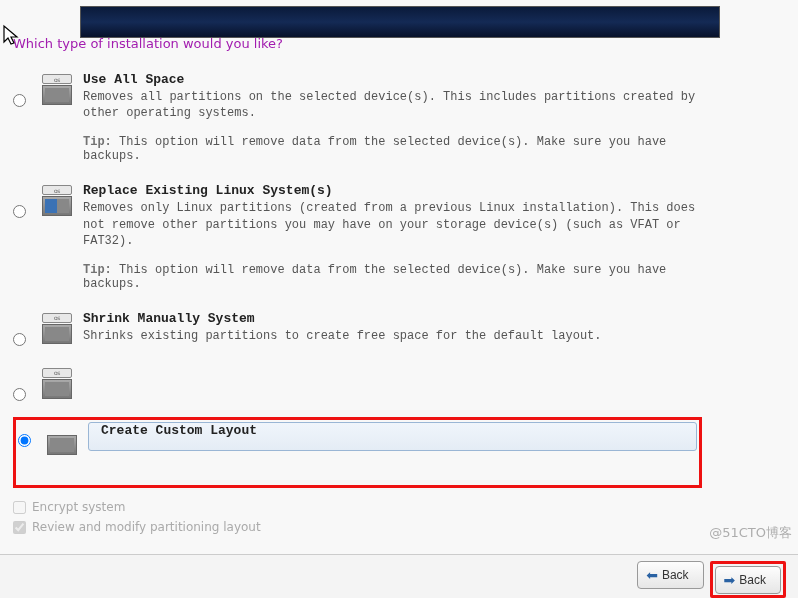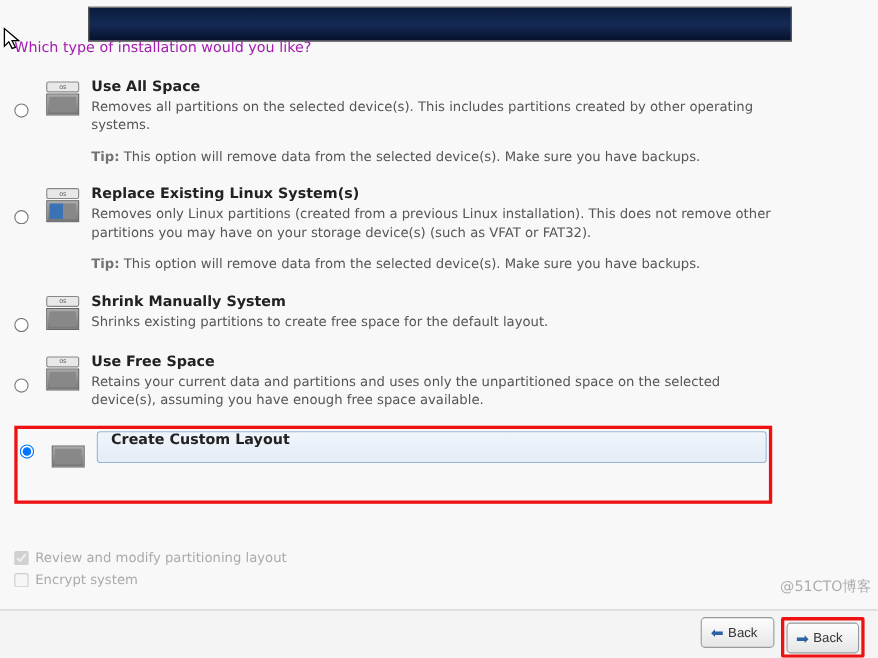--- a/index.html
+++ b/index.html
@@ -59,20 +59,21 @@
   .option .iconcol {
     width: 36px;
     display: flex;
     flex-direction: column;
     align-items: center;
     padding-top: 2px;
   }
   .option .textcol {
     flex: 1;
     padding-top: 0;
+    font-family: Liberation Mono, monospace;
   }
   .opt-title {
     font-weight: bold;
     font-size: 13px;
     color: #222;
     margin-bottom: 2px;
   }
   .opt-desc {
     color: #555;
     line-height: 1.35;
@@ -285,24 +286,20 @@
 
   <div class="option">
     <div class="radiocol">
         <input type="radio" name="inst" style="">
       </div>
     <div class="iconcol">
       <div class="disk-icon">
         <div class="pill">os</div>
         <div class="drive full"></div>
       </div>
-    </div>
-    <div class="textcol">
-      <div class="opt-title">Use Free Space</div>
-      <div class="opt-desc">Retains your current data and partitions and uses only the unpartitioned space on the selected device(s), assuming you have enough free space available.</div>
     </div>
   </div>
 
   <div class="selected-wrap">
     <div class="option">
       <div class="radiocol">
           <input type="radio" name="inst" checked="" style="">
         </div>
       <div class="iconcol">
         <div class="selected-panel" style="padding:0;border:none;background:none;">
@@ -317,26 +314,26 @@
       <div class="textcol selected-panel">
         <div class="opt-title">Create Custom Layout</div>
       </div>
     </div>
   </div>
 
 </div>
 
 <div class="checks">
   <label>
+    <input type="checkbox" disabled="" style="">
+    <span>Encrypt system</span>
+  </label>
+  <label>
     <input type="checkbox" checked="" disabled="" style="">
     <span>Review and modify partitioning layout</span>
-  </label>
-  <label>
-    <input type="checkbox" disabled="" style="">
-    <span>Encrypt system</span>
   </label>
 </div>
 
 <div class="watermark">@51CTO博客</div>
 
 <div class="footer">
   <button class="btn">
     <span class="arrow-l">⬅</span>
     <span>Back</span>
   </button>

